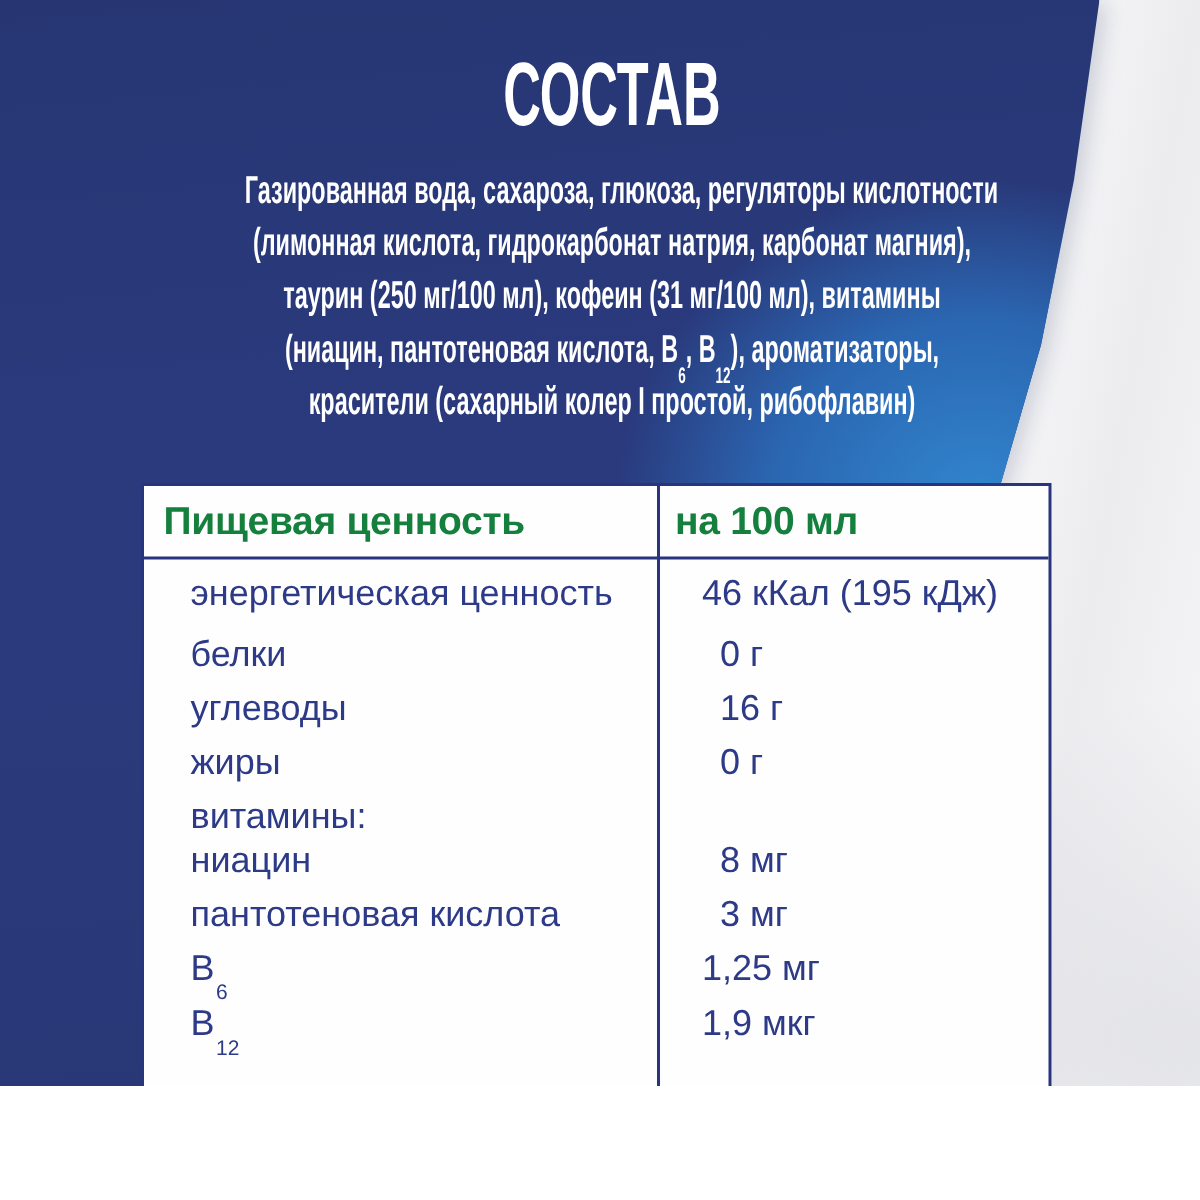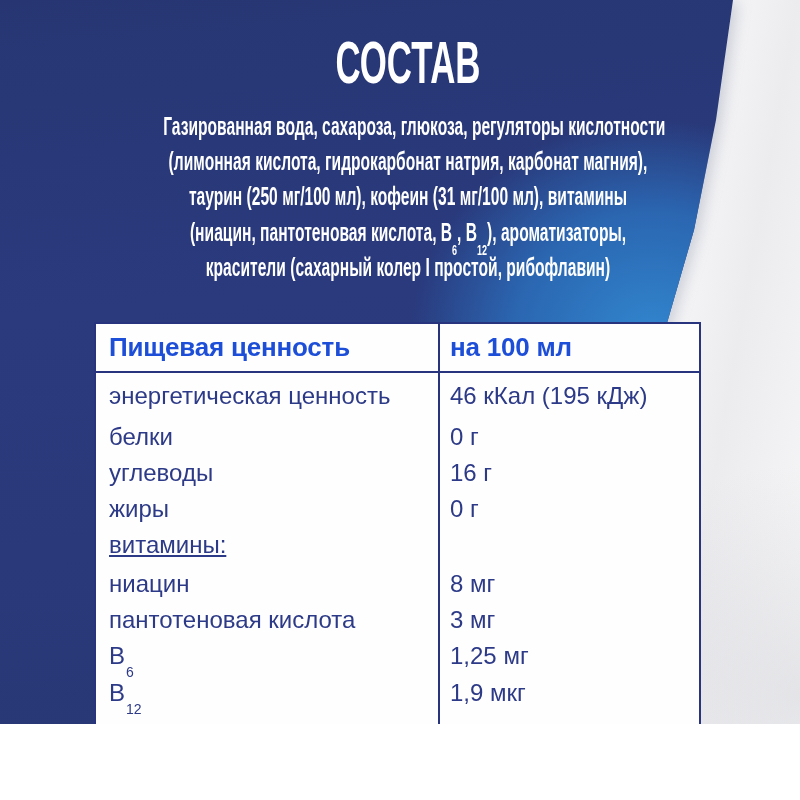--- a/index.html
+++ b/index.html
@@ -40,29 +40,29 @@
   .ing-sub{font-size:15px;position:relative;top:8px;line-height:0;}
   
   .ntable{
     position:absolute;left:94px;top:322px;width:607px;height:419px;
     box-sizing:border-box;border:2px solid #29347f;background:#fefefe;
     color:#2d3a87;
   }
   .col-divider{position:absolute;left:342px;top:0;bottom:0;width:2px;background:#29347f;}
   .thead{
     height:47px;border-bottom:2px solid #29347f;display:flex;align-items:center;
-    font-weight:bold;font-size:26px;color:#1d4ed8;letter-spacing:-0.2px;
+    font-weight:bold;font-size:26px;color:#15803d;letter-spacing:-0.2px;
   }
   .cl{width:342px;box-sizing:border-box;padding-left:13px;flex:none;}
   .cr{padding-left:12px;}
-  .tbody{padding-top:10px;font-size:24px;line-height:25px;}
+  .tbody{padding-top:10px;font-size:24px;line-height:25px;padding-left:18px;}
   .trow{display:flex;align-items:center;}
   .mb-lg{margin-bottom:16px;}
-  .mb{margin-bottom:11px;}
-  .mb-md{margin-bottom:14px;text-decoration:underline;}
+  .mb{margin-bottom:11px;gap:12px;}
+  .mb-md{margin-bottom:4px;}
   .mb-sm{margin-bottom:12px;}
   .sub{font-size:14px;position:relative;top:7px;margin-left:1px;line-height:0;}
 </style>
 </head>
 <body>
 
 <div class="page">
 
   <div class="white-band"></div>
 

